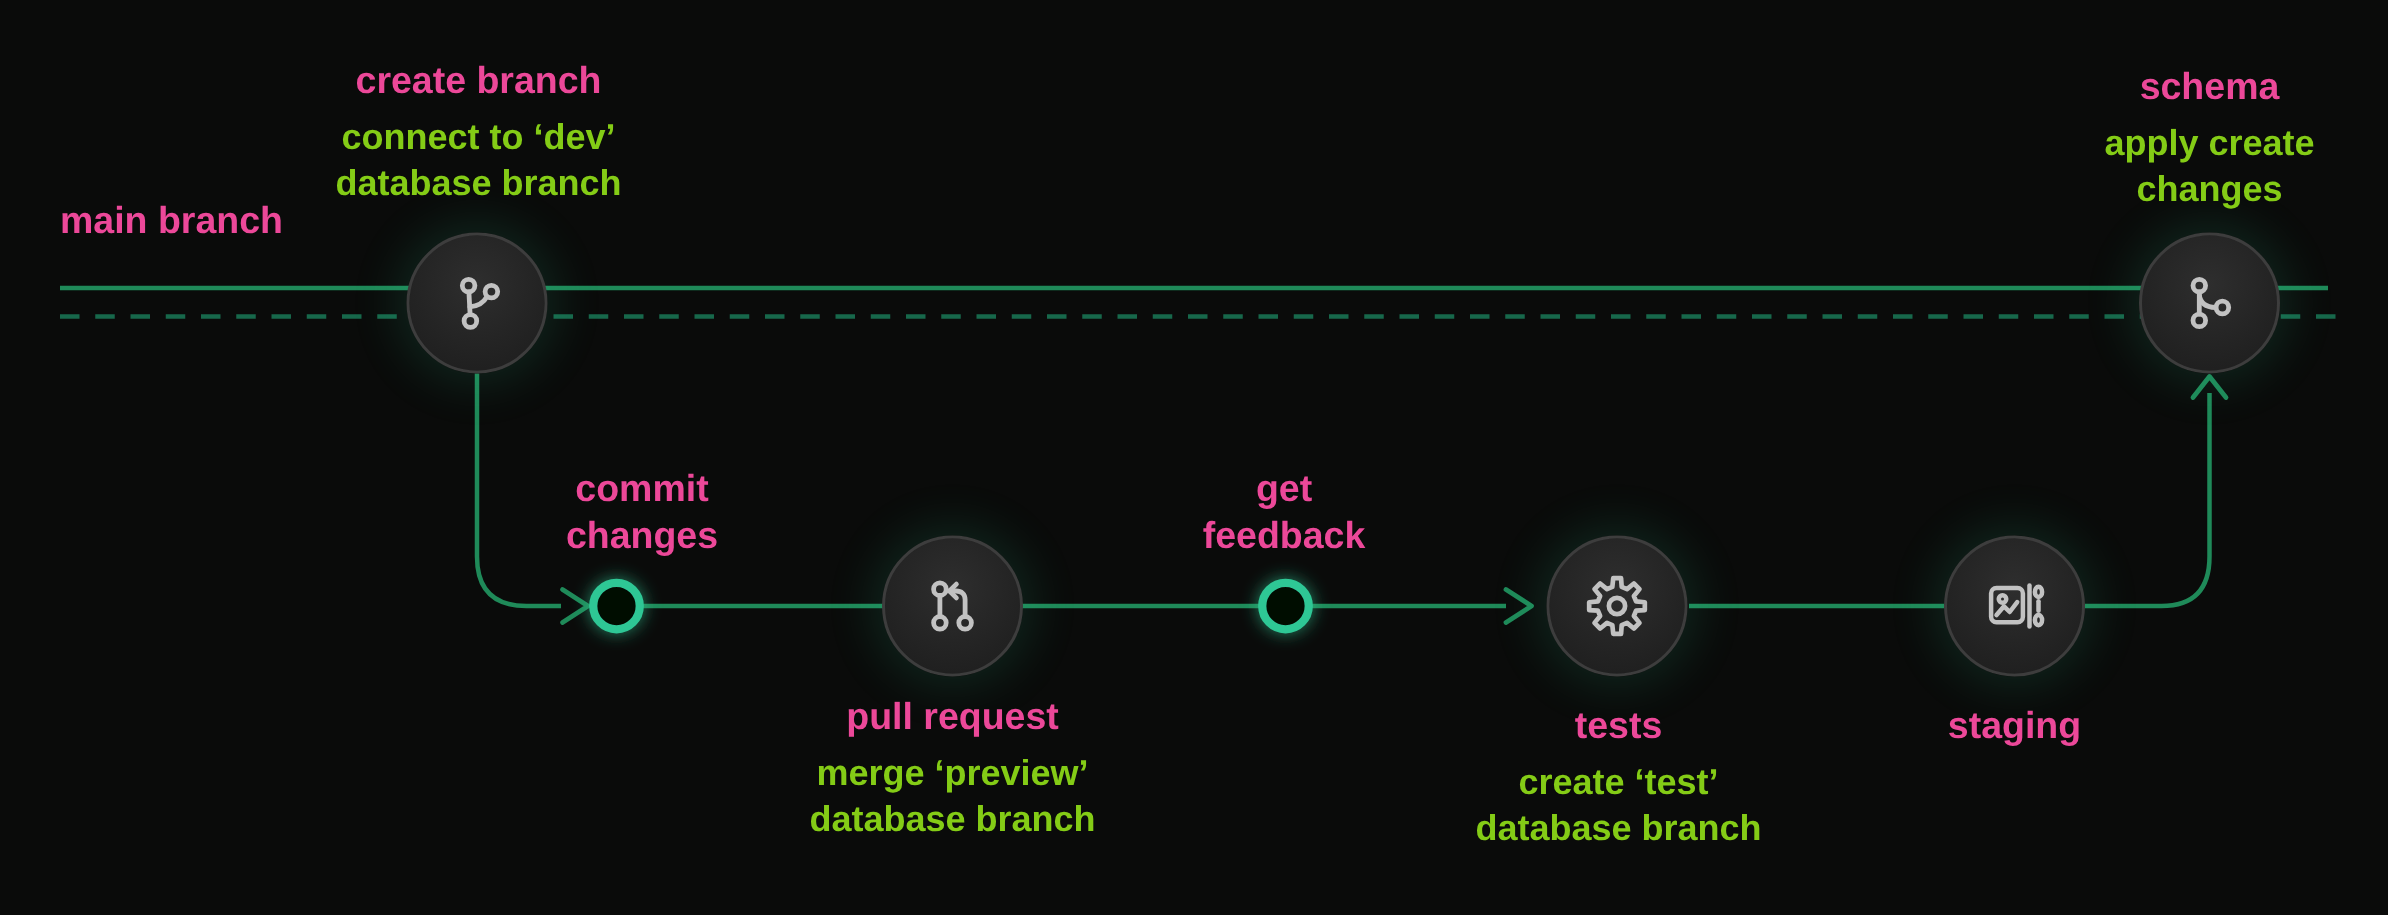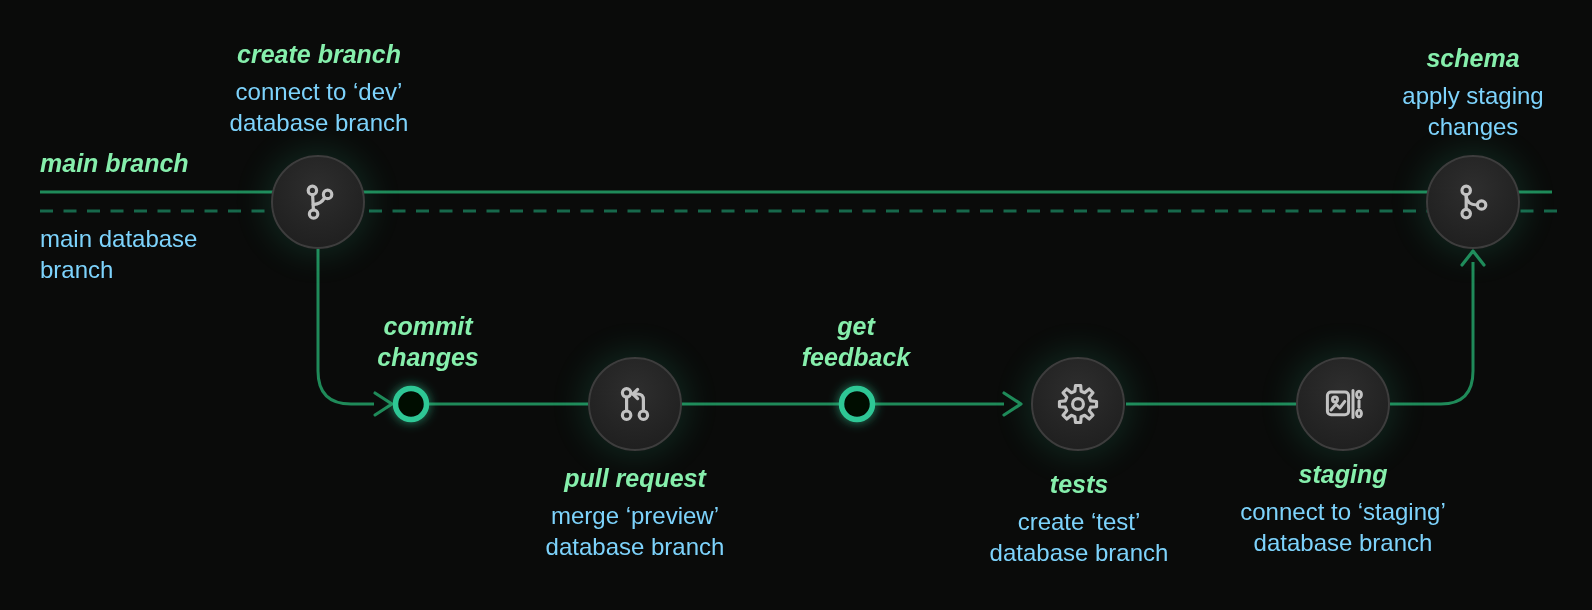--- a/index.html
+++ b/index.html
@@ -15,39 +15,39 @@
     background:radial-gradient(circle at 50% 36%,#2e2e2e 0%,#242424 55%,#1c1c1c 100%);
     border:2px solid #3d3d3d;
     box-shadow:0 0 32px 7px rgba(47,199,149,0.14);
     display:flex;align-items:center;justify-content:center;
     box-sizing:border-box;z-index:2;
   }
   .node svg{display:block;}
   .label{position:absolute;z-index:3;text-align:center;transform:translateX(-50%);}
   .label.left-align{text-align:left;transform:none;}
   .title{
-    font-size:25px;font-weight:700;color:#86efac;line-height:31px;white-space:nowrap;font-style:italic;
+    font-size:25px;font-weight:700;color:#ec4899;line-height:31px;white-space:nowrap;
   }
   .title.wrap{white-space:normal;}
   .subtitle{
-    font-size:24px;font-weight:400;color:#7dd3fc;line-height:31px;margin-top:6px;
+    font-size:24px;font-weight:700;color:#84cc16;line-height:31px;margin-top:6px;
   }
   
-  .lbl-main-branch{left:40px;top:148px;}
+  .lbl-main-branch{left:40px;top:132px;}
   .lbl-main-db{left:40px;top:223px;width:195px;}
   .lbl-main-db .subtitle{margin-top:0;}
   .lbl-create{left:319px;top:39px;}
   .lbl-create .subtitle{width:215px;}
   .lbl-commit{left:428px;top:311px;width:120px;}
   .lbl-feedback{left:856px;top:311px;width:130px;}
   .lbl-pull{left:635px;top:463px;}
   .lbl-pull .subtitle{width:222px;}
   .lbl-tests{left:1079px;top:469px;}
   .lbl-tests .subtitle{width:205px;}
-  .lbl-staging{left:1343px;top:459px;}
+  .lbl-staging{left:1343px;top:469px;}
   .lbl-staging .subtitle{width:245px;}
   .lbl-merge{left:1473px;top:43px;}
   .lbl-merge .subtitle{width:170px;}
   
   .node-create{left:271px;top:155px;}
   .node-pull{left:588px;top:357px;}
   .node-tests{left:1031px;top:357px;}
   .node-staging{left:1296px;top:357px;}
   .node-merge{left:1426px;top:155px;}
 </style>
@@ -133,23 +133,20 @@
       <circle cx="8.6" cy="17.8" r="2.1"></circle>
       <path d="M8.6 8.3 V15.7"></path>
       <path d="M8.6 9.3 C8.9 11.9 10.6 13.4 14 13.5"></path>
       <circle cx="16.3" cy="13.5" r="2.1"></circle>
     </svg>
   </div>
 
   <div class="label left-align lbl-main-branch">
     <div class="title">main branch</div>
   </div>
-  <div class="label left-align lbl-main-db">
-    <div class="subtitle">main database branch</div>
-  </div>
 
   <div class="label lbl-create">
     <div class="title">create branch</div>
     <div class="subtitle">connect to ‘dev’ database branch</div>
   </div>
 
   <div class="label lbl-commit">
     <div class="title wrap">commit changes</div>
   </div>
 
@@ -162,21 +159,20 @@
     <div class="title">tests</div>
     <div class="subtitle">create ‘test’ database branch</div>
   </div>
 
   <div class="label lbl-feedback">
     <div class="title wrap">get feedback</div>
   </div>
 
   <div class="label lbl-staging">
     <div class="title">staging</div>
-    <div class="subtitle">connect to ‘staging’ database branch</div>
   </div>
 
   <div class="label lbl-merge">
     <div class="title">schema</div>
-    <div class="subtitle">apply staging changes</div>
+    <div class="subtitle">apply create changes</div>
   </div>
 
 </div>
 
 </body></html>

